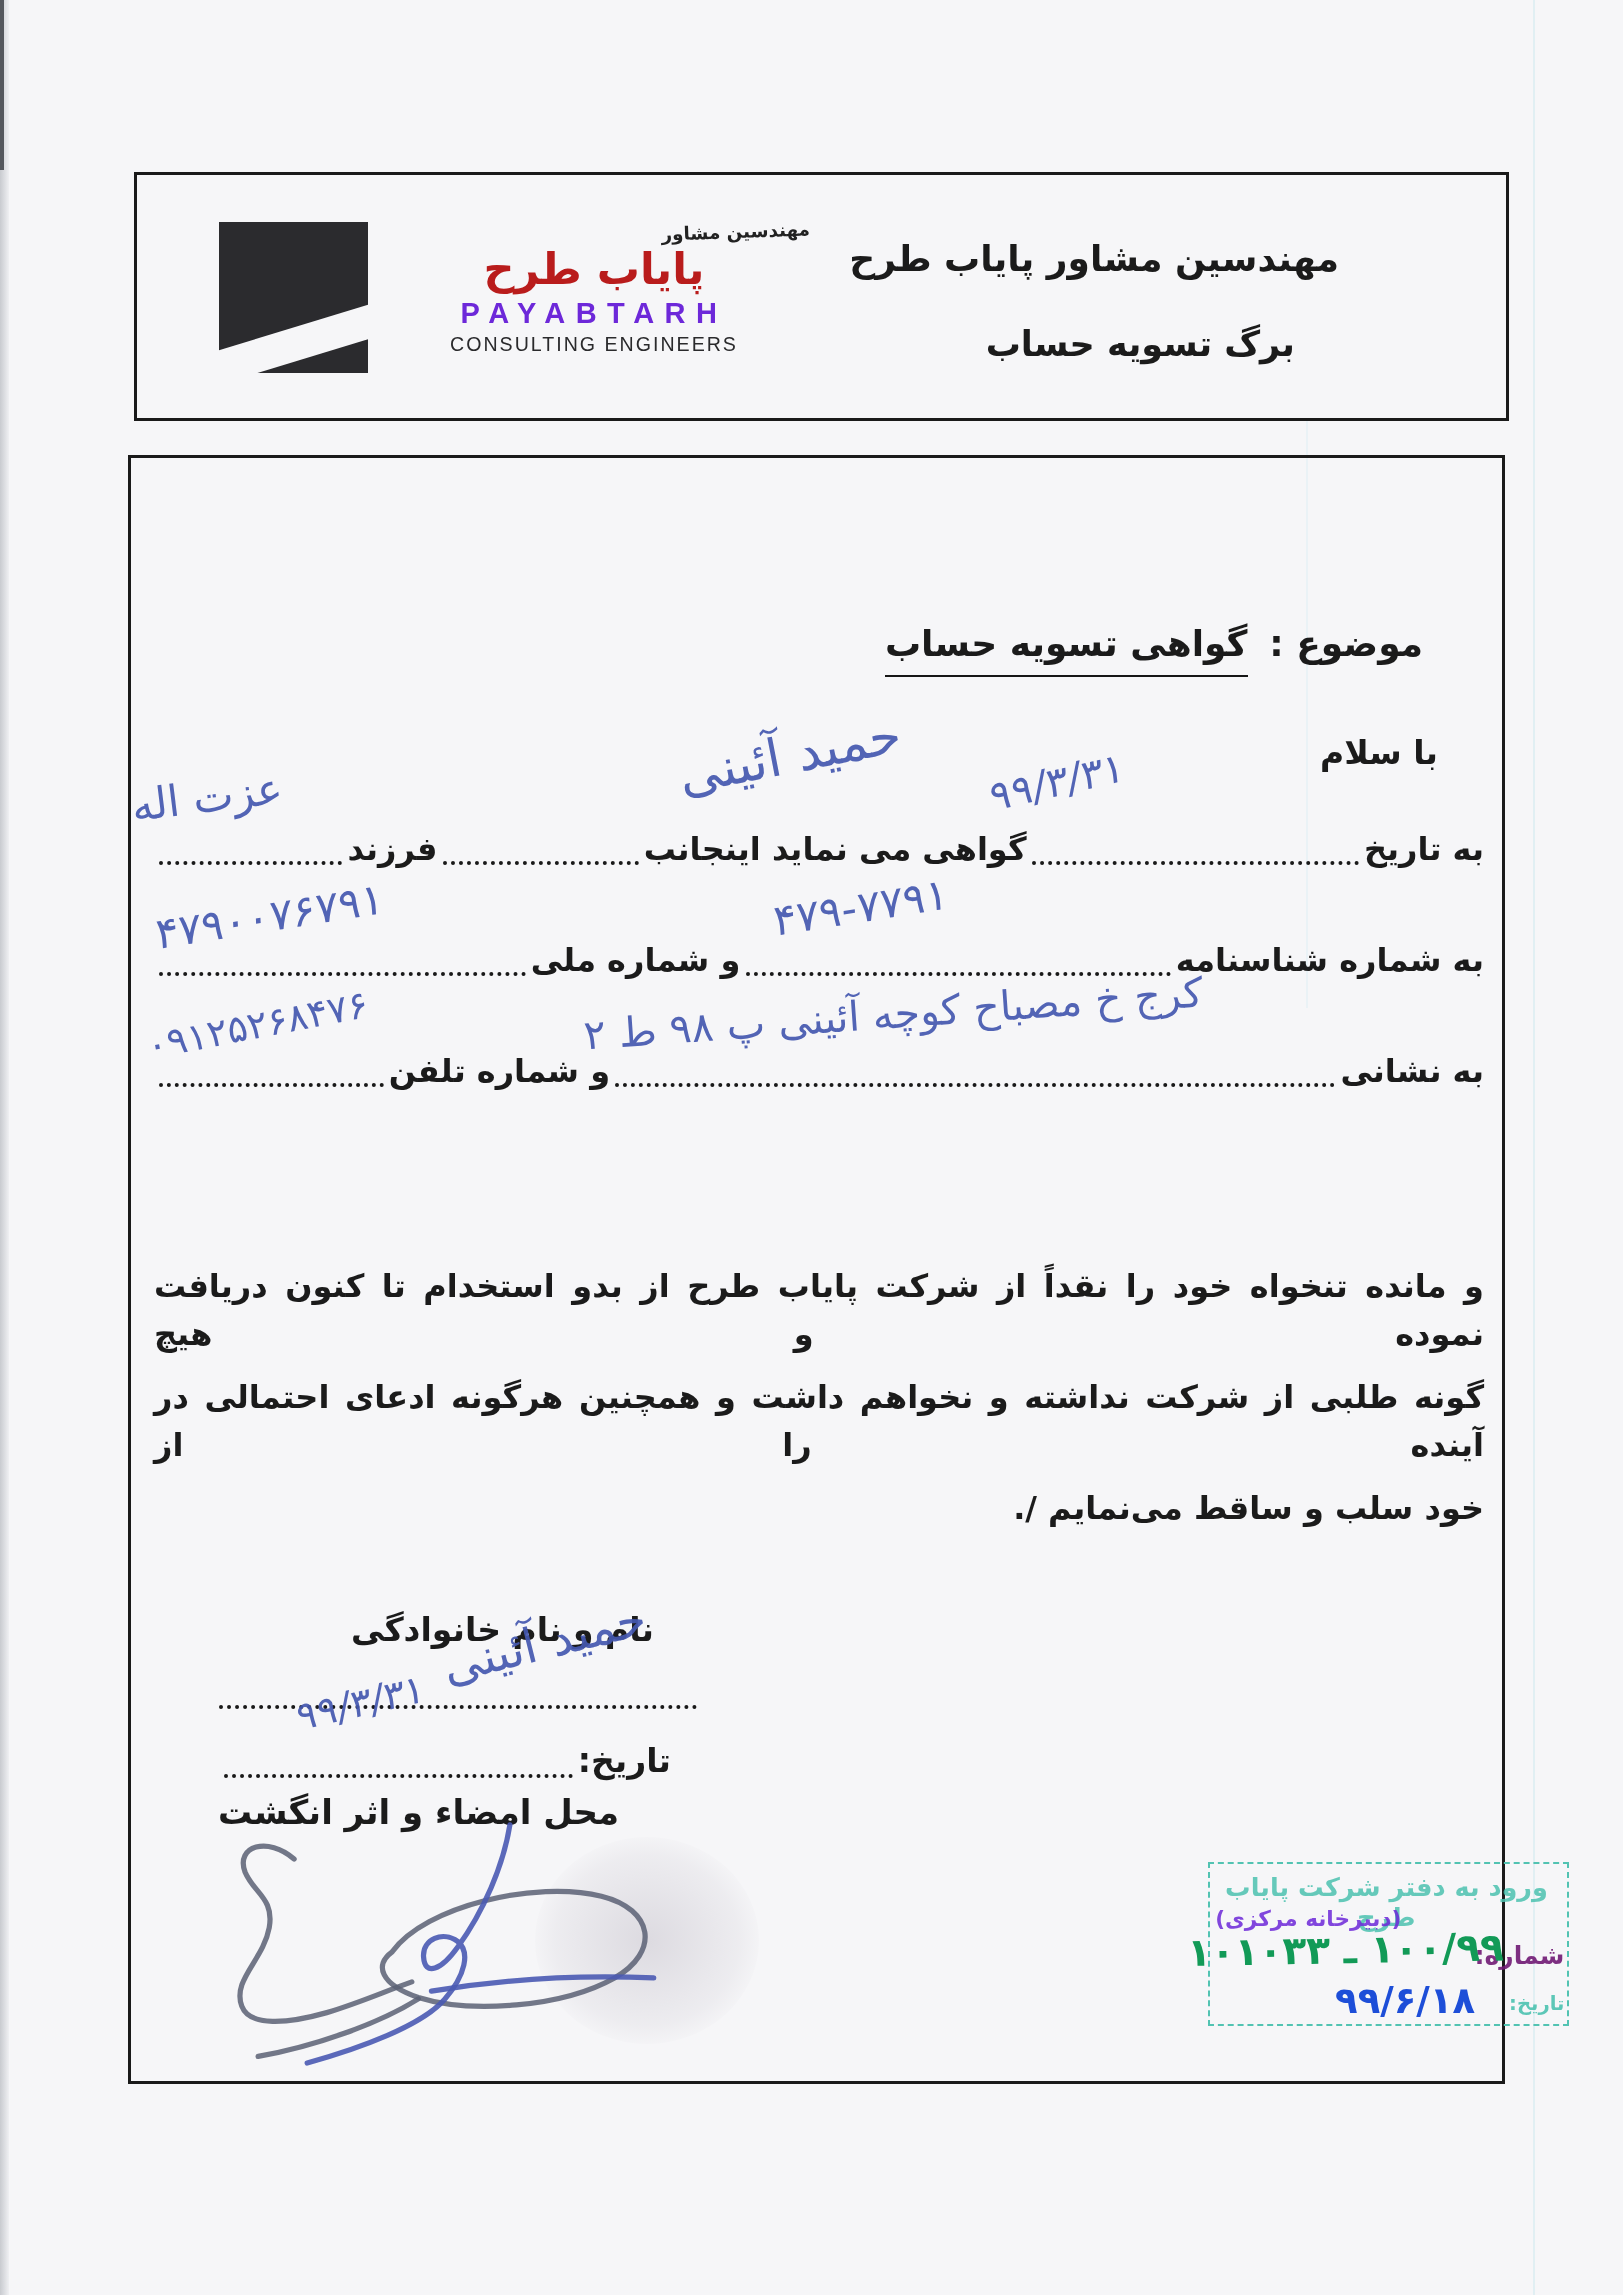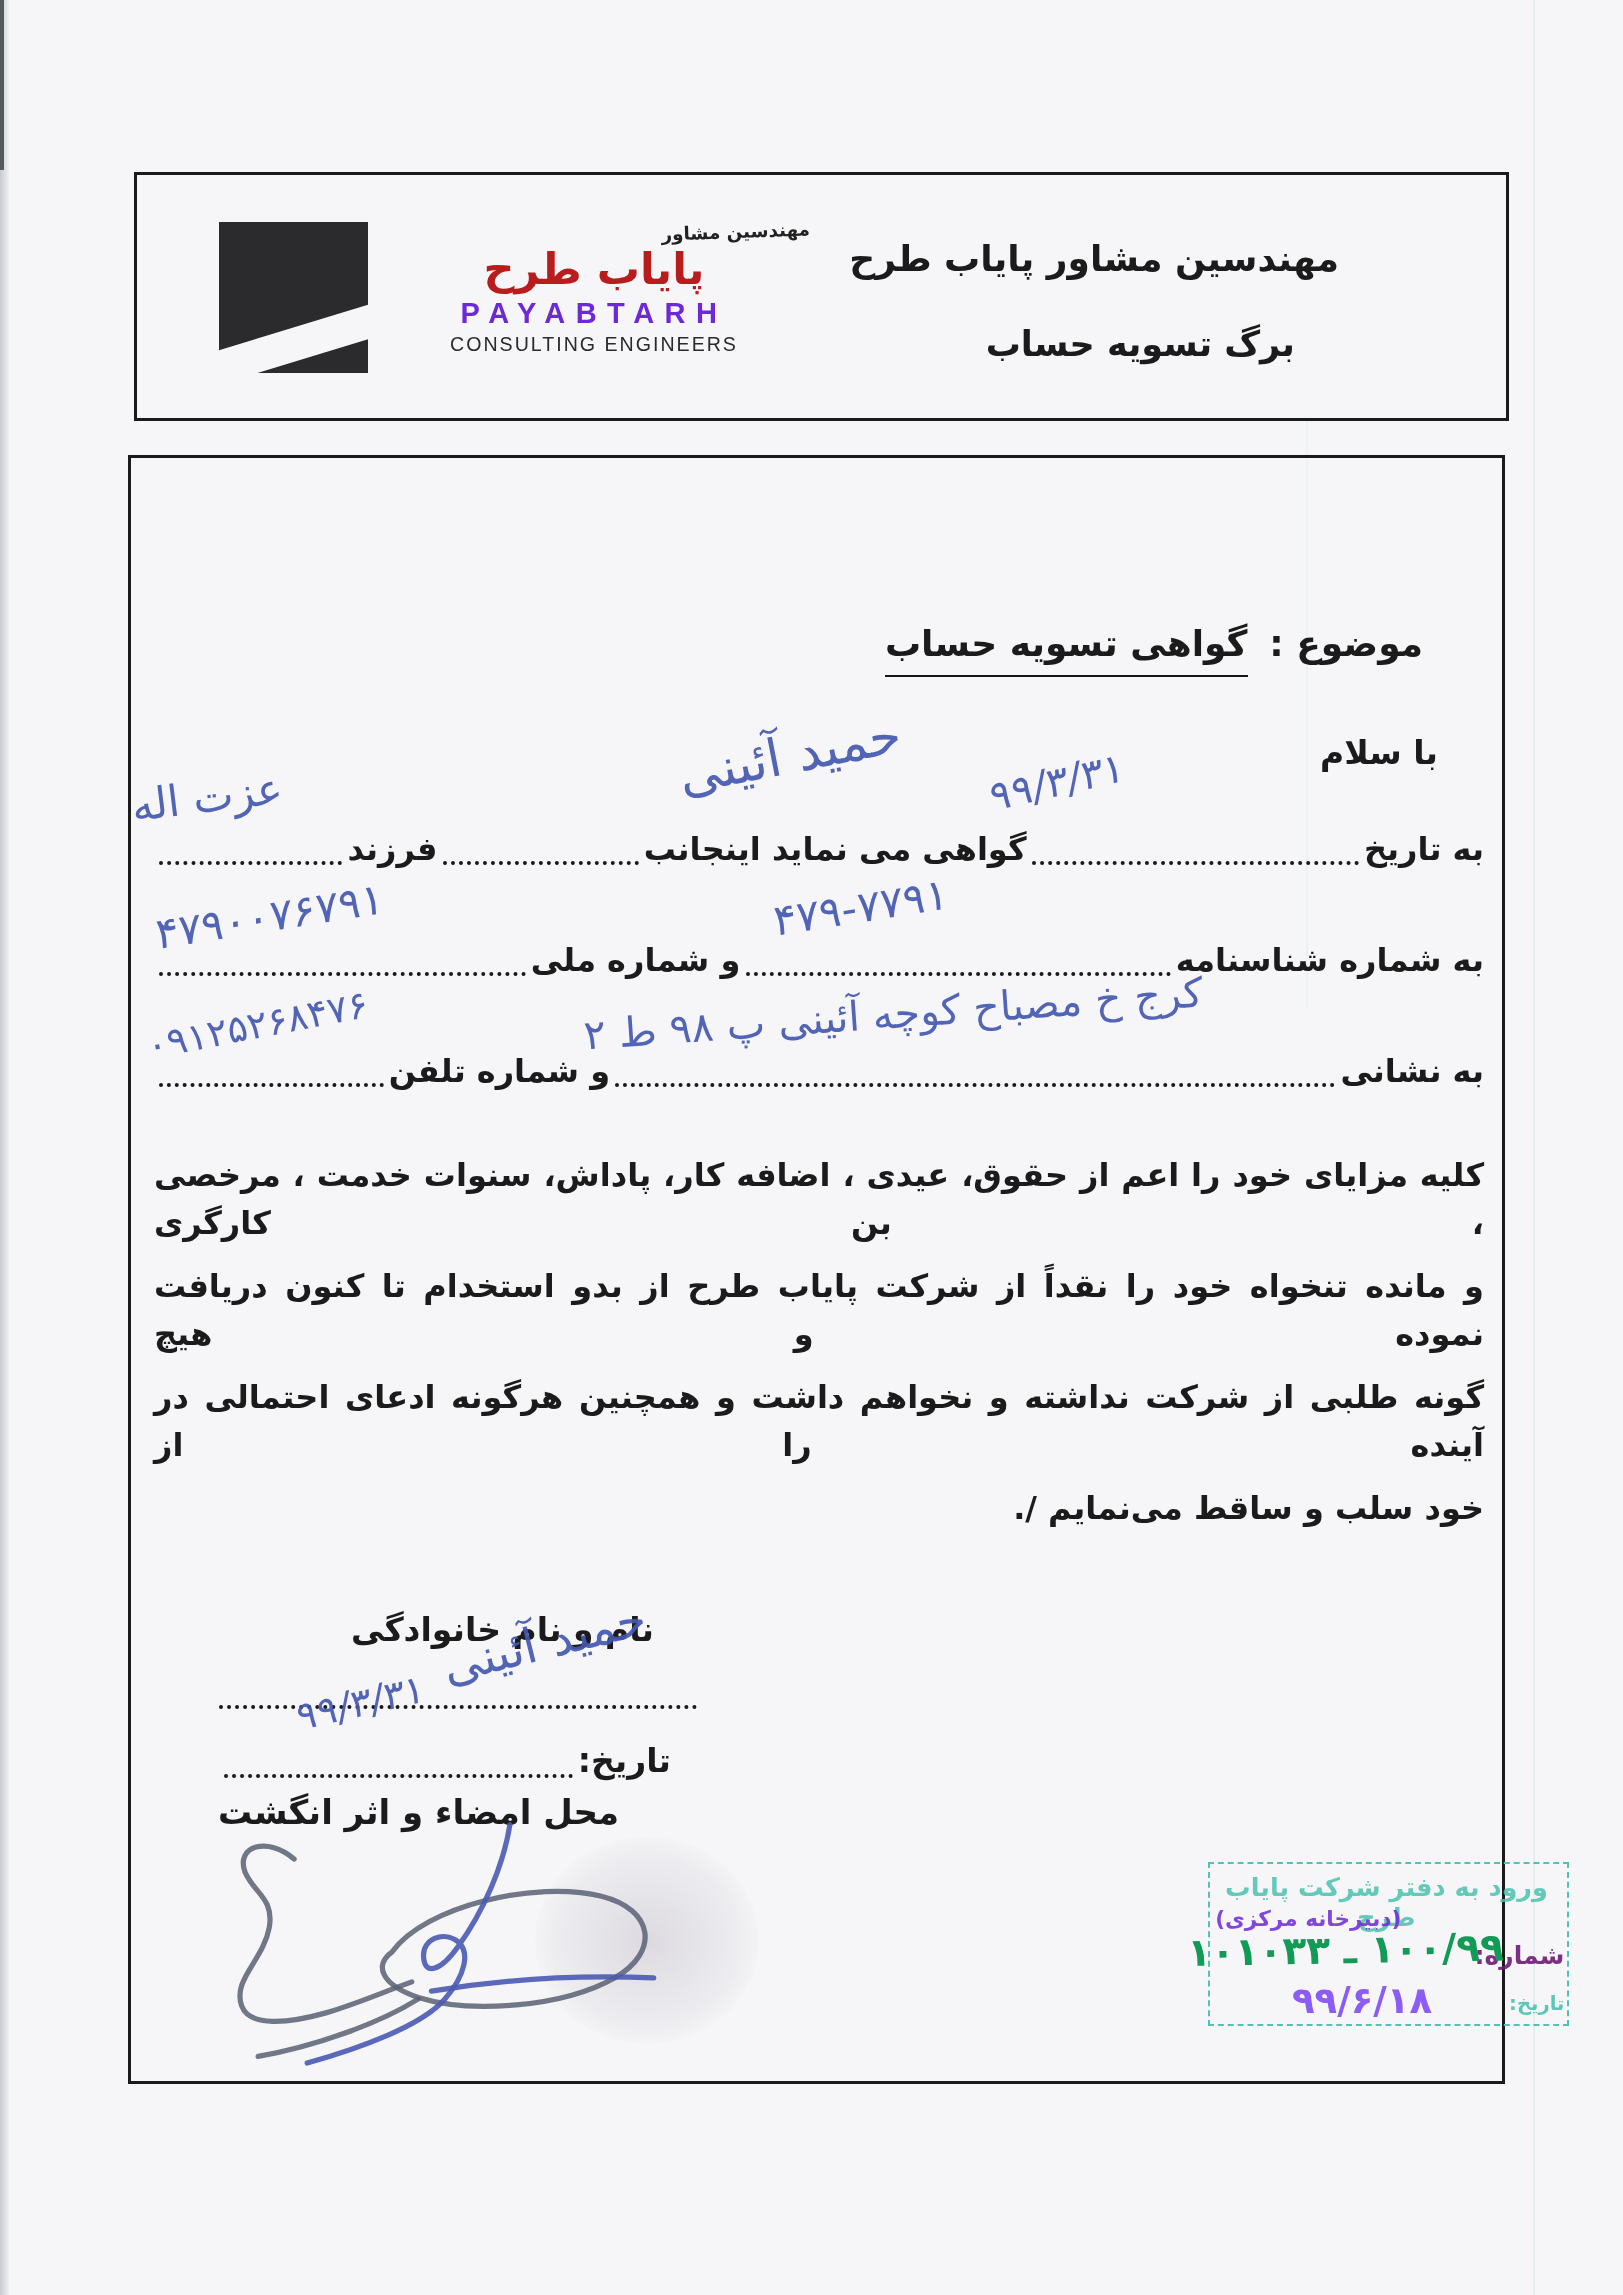--- a/index.html
+++ b/index.html
@@ -74,22 +74,22 @@
   .stamp{position:absolute;left:1208px;top:1862px;width:361px;height:164px;border:2.6px dashed #52c3b2;
          box-sizing:border-box;direction:rtl;z-index:5;}
   .stampTitle{position:absolute;top:7.9px;left:5.2px;right:9.2px;text-align:center;font-size:25.5px;
               font-weight:bold;color:#4cc2b0;opacity:.85;letter-spacing:1.3px;}
   .stampSub{position:absolute;top:42px;left:5.2px;right:9.2px;text-align:left;font-size:21.6px;
             font-weight:bold;color:#6d28d9;opacity:.85;}
   .stampLblNum{position:absolute;right:2.6px;top:77px;font-size:25px;color:#701a75;font-weight:bold;opacity:.9;}
   .stampValNum{position:absolute;right:63px;left:5.2px;top:63px;font-size:39px;color:#129a57;font-weight:bold;
                text-align:center;transform:rotate(-1deg);white-space:nowrap;letter-spacing:2.6px;}
   .stampLblDate{position:absolute;right:2.6px;top:128px;font-size:19.6px;color:#4cc2b0;font-weight:bold;opacity:.9;}
-  .stampValDate{position:absolute;right:92px;left:39px;top:115px;font-size:37px;color:#8b5cf6;font-weight:bold;
-                text-align:center;letter-spacing:5.2px;white-space:nowrap;}
+  .stampValDate{position:absolute;right:92px;left:39px;top:115px;font-size:37px;color:#1d4ed8;font-weight:bold;
+                letter-spacing:5.2px;white-space:nowrap;}
 </style>
 </head>
 <body>
 
 <div class="page">
 
   <div class="edgeStrip"></div>
   <div class="edgeSliver"></div>
   <div class="cyanLineRight"></div>
   <div class="cyanLineMid"></div>
@@ -133,21 +133,20 @@
       <span class="dots grow"></span>
     </div>
 
     <div class="fillLine l3">
       <span>به نشانی</span>
       <span class="dots wD"></span>
       <span>و شماره تلفن</span>
       <span class="dots grow"></span>
     </div>
 
-    <div class="para p1">کلیه مزایای خود را اعم از حقوق، عیدی ، اضافه کار، پاداش، سنوات خدمت ، مرخصی ، بن کارگری</div>
     <div class="para p3">گونه طلبی از شرکت نداشته و نخواهم داشت و همچنین هرگونه ادعای احتمالی در آینده را از</div>
     <div class="para p2">و مانده تنخواه خود را نقداً از شرکت پایاب طرح از بدو استخدام تا کنون دریافت نموده و هیچ</div>
     <div class="paraEnd">خود سلب و ساقط می‌نمایم /.</div>
 
     <div class="sigNameLabel">نام و نام خانوادگی</div>
     <div class="sigDotsName"></div>
     <div class="sigDateRow">
       <span>تاریخ:</span>
       <span class="dots grow"></span>
     </div>

